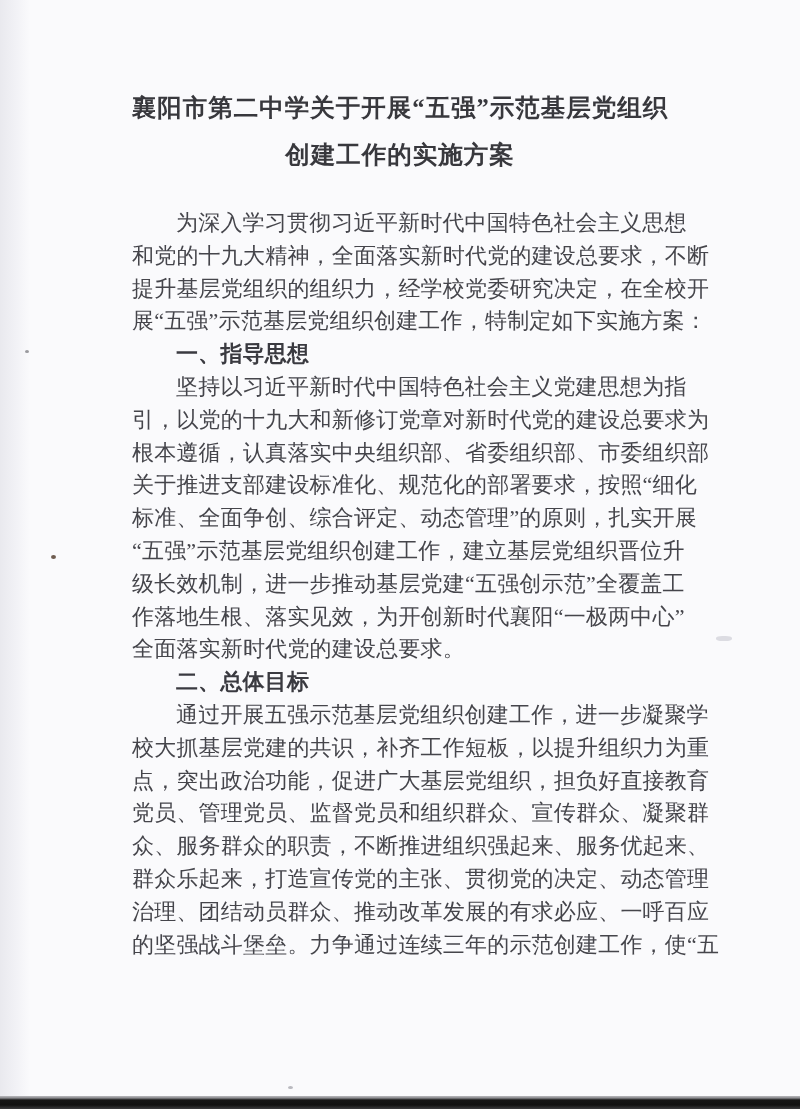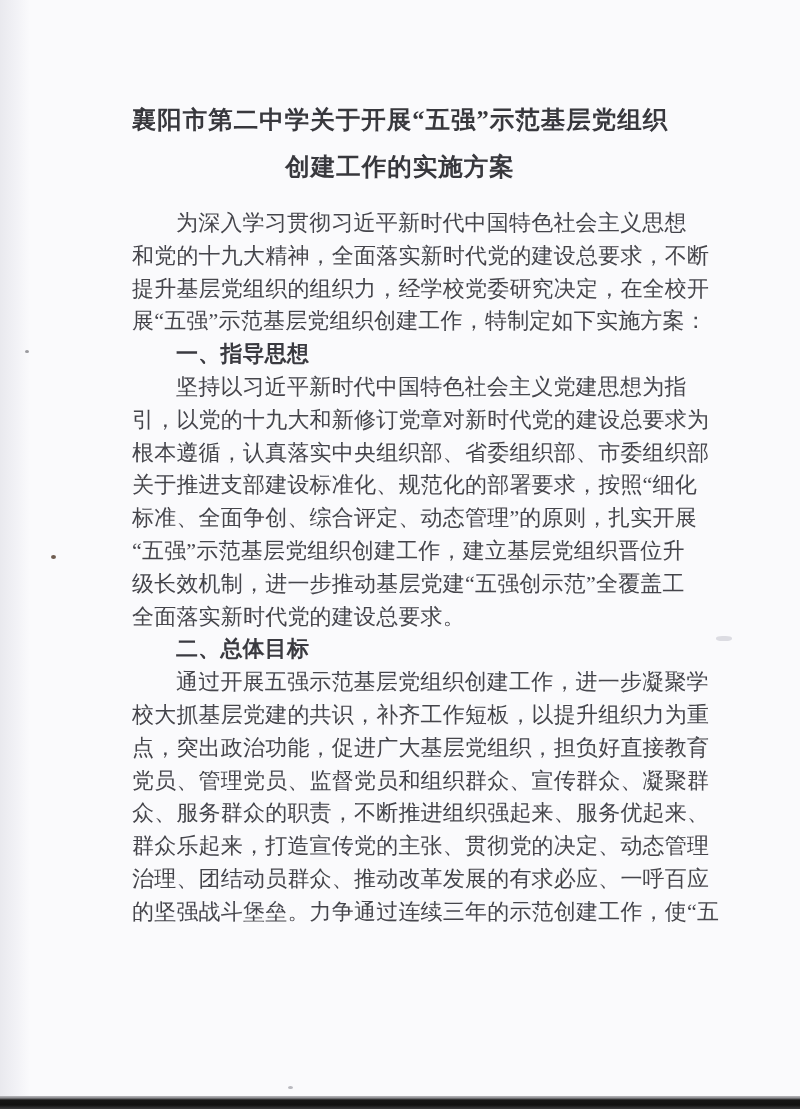--- a/index.html
+++ b/index.html
@@ -30,21 +30,21 @@
     left: 0; bottom: 0;
     width: 800px; height: 13px;
     background: linear-gradient(to bottom,
       #b9b9bd 0px, #8a8a8e 2px,
       var(--bottom-bar, #161616) 4px,
       #111111 9px, #3c3c3e 13px);
   }
   .title {
     position: absolute;
     left: 0; right: 0;
-    top: 96px;
+    top: 84px;
     text-align: center;
     font-size: 24.5px;
     font-weight: 700;
     line-height: 47px;
     letter-spacing: 1px;
     color: var(--title-ink, #38383d);
   }
   .body-text {
     position: absolute;
     left: 132px;
@@ -95,20 +95,21 @@
       <div class="line">提升基层党组织的组织力，经学校党委研究决定，在全校开</div>
       <div class="line">展“五强”示范基层党组织创建工作，特制定如下实施方案：</div>
       <div class="line heading">一、指导思想</div>
       <div class="line first">坚持以习近平新时代中国特色社会主义党建思想为指</div>
       <div class="line">引，以党的十九大和新修订党章对新时代党的建设总要求为</div>
       <div class="line">根本遵循，认真落实中央组织部、省委组织部、市委组织部</div>
       <div class="line">关于推进支部建设标准化、规范化的部署要求，按照“细化</div>
       <div class="line">标准、全面争创、综合评定、动态管理”的原则，扎实开展</div>
       <div class="line">“五强”示范基层党组织创建工作，建立基层党组织晋位升</div>
       <div class="line">级长效机制，进一步推动基层党建“五强创示范”全覆盖工</div>
+      <div class="line">作落地生根、落实见效，为开创新时代襄阳“一极两中心”</div>
       <div class="line">全面落实新时代党的建设总要求。</div>
       <div class="line heading">二、总体目标</div>
       <div class="line first">通过开展五强示范基层党组织创建工作，进一步凝聚学</div>
       <div class="line">校大抓基层党建的共识，补齐工作短板，以提升组织力为重</div>
       <div class="line">点，突出政治功能，促进广大基层党组织，担负好直接教育</div>
       <div class="line">党员、管理党员、监督党员和组织群众、宣传群众、凝聚群</div>
       <div class="line">众、服务群众的职责，不断推进组织强起来、服务优起来、</div>
       <div class="line">群众乐起来，打造宣传党的主张、贯彻党的决定、动态管理</div>
       <div class="line">治理、团结动员群众、推动改革发展的有求必应、一呼百应</div>
       <div class="line">的坚强战斗堡垒。力争通过连续三年的示范创建工作，使“五</div>

